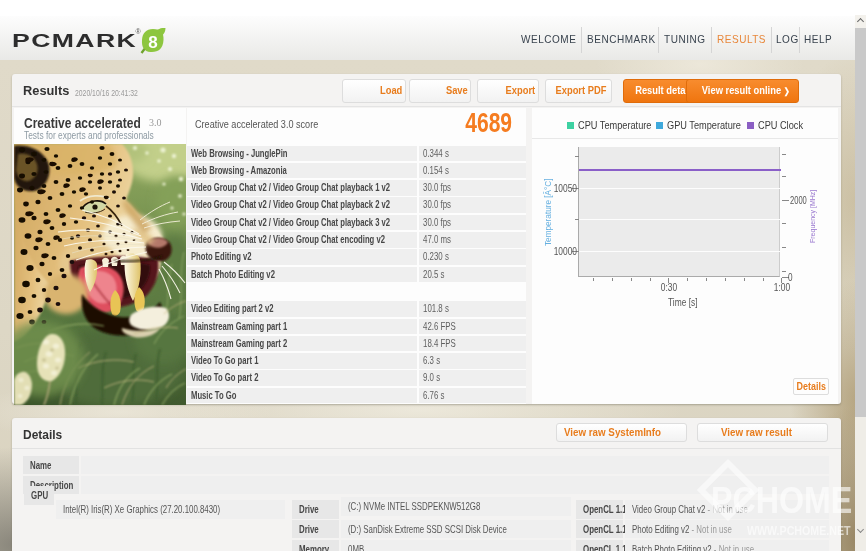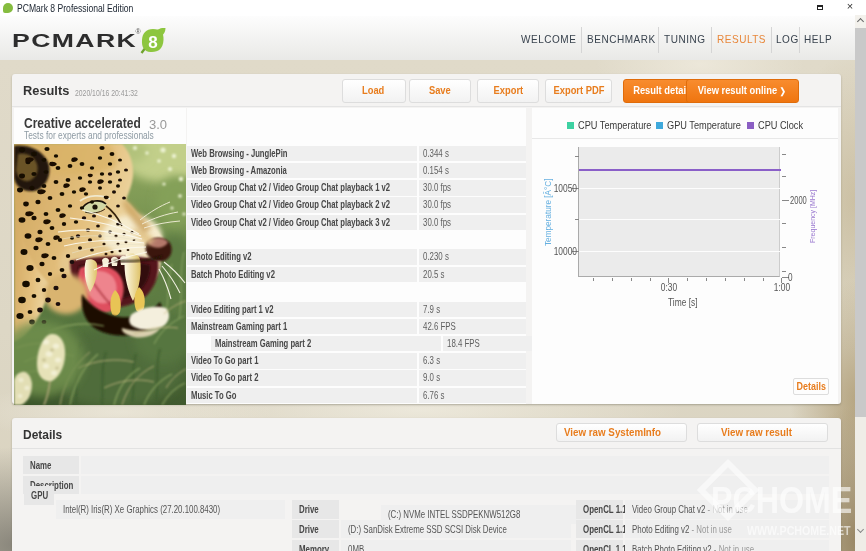--- a/index.html
+++ b/index.html
@@ -43,27 +43,27 @@
 #sbar .up { position:absolute; left:0; top:0; width:11px; height:13px; background:#f3f1ec; }
 #sbar .thumb { position:absolute; left:0; top:13px; width:11px; height:389px; background:#c9c9c9; }
 .chev { position:absolute; width:5px; height:5px; border-left:1.5px solid #777; border-top:1.5px solid #777; }
 #chev-up { left:857.5px; top:19px; transform:rotate(45deg); border-color:#666; }
 #chev-dn { left:857.5px; top:527px; transform:rotate(225deg); border-color:#888; }
 
 
 #rpanel { left:12px; top:73.5px; width:829px; height:330.5px; background:#f4f3f2; border-radius:3px; box-shadow:0 1px 2px rgba(90,85,70,0.4); }
 #rtitle { position:absolute; left:11px; top:9.5px; font-size:13.5px; font-weight:bold; color:#333; transform:scaleX(0.95); transform-origin:0 0; }
 #rdate { position:absolute; left:63px; top:13px; font-size:9.5px; color:#9a9a9a; transform:scaleX(0.72); transform-origin:0 0; white-space:nowrap; }
-.btn { position:absolute; top:5.5px; height:24px; background:linear-gradient(#fff,#f2f2f2); border:1px solid #ddd; border-radius:3px; color:#e87d1e; font-size:11px; font-weight:bold; text-align:center; line-height:21px; }
+.btn { position:absolute; top:5.5px; height:24px; background:linear-gradient(#fff,#f2f2f2); border:1px solid #ddd; border-radius:3px; color:#e87d1e; font-size:11px; font-weight:bold; text-align:right; line-height:21px; }
 .btn.orange { background:linear-gradient(#f88c2e,#ef750f); color:#fff; border:1px solid #e06c0a; }
 
 
 #tile-left { position:absolute; left:2px; top:34px; width:172px; height:296.5px; background:#fdfdfd; }
 #tl-title { position:absolute; left:10px; top:6px; font-size:15px; font-weight:bold; color:#3a3a3a; transform:scaleX(0.8); transform-origin:0 0; white-space:nowrap; }
-#tl-30 { position:absolute; left:135px; top:9px; font-size:13px; color:#999; }
+#tl-30 { position:absolute; left:135px; top:9px; font-size:10px; color:#999;font-family:Liberation Serif, serif; }
 #tl-sub { position:absolute; left:10px; top:21px; font-size:10.5px; color:#8d9aa3; transform:scaleX(0.8); transform-origin:0 0; white-space:nowrap; }
 #leo { position:absolute; left:0; top:36px; width:172px; height:261px; }
 
 #tile-score { position:absolute; left:174.5px; top:34px; width:339.5px; height:296.5px; background:#fdfdfd; }
 #score-head { position:absolute; left:0; top:0; width:339.5px; height:34px; }
 #score-label { position:absolute; left:8px; top:10.5px; font-size:11.5px; color:#555; transform:scaleX(0.79); transform-origin:0 0; white-space:nowrap; }
 #score-num { position:absolute; right:14px; top:0px; font-size:27px; font-weight:bold; color:#f57c20; transform:scaleX(0.78); transform-origin:100% 0; }
 .srow { position:absolute; left:0; width:339.5px; height:15.6px; background:#efefef; }
 .srow .lab { position:absolute; left:4px; top:1px; font-size:10.5px; font-weight:bold; color:#474747; transform:scaleX(0.73); transform-origin:0 0; white-space:nowrap; }
 .srow .val { position:absolute; left:236px; top:1px; font-size:10.5px; color:#5f5f5f; transform:scaleX(0.75); transform-origin:0 0; white-space:nowrap; }
@@ -95,26 +95,20 @@
 #wm { left:655px; top:455px; width:211px; height:96px; color:rgba(255,255,255,0.62); }
 #wm .big { position:absolute; left:56px; top:25px; font-size:37px; font-weight:bold; transform:scaleX(0.87); transform-origin:0 0; white-space:nowrap; }
 #wm .small { position:absolute; left:92px; top:68px; font-size:13px; font-weight:bold; transform:scaleX(0.82); transform-origin:0 0; white-space:nowrap; }
 #wm .diamond { position:absolute; left:51px; top:13px; width:44px; height:44px; border:6px solid rgba(255,255,255,0.55); transform:rotate(45deg); }
 </style>
 </head>
 <body>
 <div id="stage">
   <div id="bg" class="abs"></div>
 
-  <div id="titlebar" class="abs">
-    <div id="appicon"></div>
-    <div class="txt">PCMark 8 Professional Edition</div>
-    <div id="btn-restore"></div>
-    <div id="btn-close">×</div>
-  </div>
 
   <div id="header" class="abs">
     <div id="logo">
       <div id="logotxt">PCMARK</div>
       <div id="logoreg">®</div>
       <svg style="position:absolute;left:128px;top:1px" width="26" height="26" viewBox="0 0 26 26">
         <path d="M13 1 C21 1 24 5 23.5 12 C23 21 18 24.5 10.5 24 C4 23.5 1.5 19 2 12 C2.5 5 6 1 13 1 Z" fill="#8dc63f"></path>
         <path d="M16 3 C19 0.5 22.5 -0.5 25.5 0 C25.5 3.5 24 6.5 21 8.5 C20 6 18 4 16 3 Z" fill="#8dc63f"></path>
         <path d="M4.5 21 L1.5 25" stroke="#6fa32e" stroke-width="2.4"></path>
         <text x="13" y="19.5" font-size="17" font-weight="bold" fill="#fff" text-anchor="middle" font-family="Liberation Sans">8</text>
@@ -471,20 +465,24 @@
                 <ellipse cx="7" cy="236" rx="2.6" ry="2.2"></ellipse>
                 <ellipse cx="13" cy="244" rx="2.6" ry="2.2"></ellipse>
                 <ellipse cx="6" cy="252" rx="2.4" ry="2"></ellipse>
               </g>
 </g>
 </svg>
       </div>
     </div>
 
     <div id="tile-score">
+      <div id="score-head">
+        <div id="score-label">Creative accelerated 3.0 score</div>
+        <div id="score-num">4689</div>
+      </div>
       <div class="srow" style="top:38.0px;">
           <span class="lab">Web Browsing - JunglePin</span>
           <span class="div"></span>
           <span class="val">0.344 s</span>
         </div>
       <div class="srow" style="top:55.3px;">
           <span class="lab">Web Browsing - Amazonia</span>
           <span class="div"></span>
           <span class="val">0.154 s</span>
         </div>
@@ -496,41 +494,51 @@
       <div class="srow" style="top:89.9px;">
           <span class="lab">Video Group Chat v2 / Video Group Chat playback 2 v2</span>
           <span class="div"></span>
           <span class="val">30.0 fps</span>
         </div>
       <div class="srow" style="top:107.2px;">
           <span class="lab">Video Group Chat v2 / Video Group Chat playback 3 v2</span>
           <span class="div"></span>
           <span class="val">30.0 fps</span>
         </div>
+      <div class="srow" style="top:124.5px;">
+          <span class="lab">Video Group Chat v2 / Video Group Chat encoding v2</span>
+          <span class="div"></span>
+          <span class="val">47.0 ms</span>
+        </div>
       <div class="srow" style="top:141.8px;">
           <span class="lab">Photo Editing v2</span>
           <span class="div"></span>
           <span class="val">0.230 s</span>
         </div>
       <div class="srow" style="top:159.1px;">
           <span class="lab">Batch Photo Editing v2</span>
           <span class="div"></span>
           <span class="val">20.5 s</span>
         </div>
       <div class="srow" style="top:194px;">
           <span class="lab">Video Editing part 1 v2</span>
           <span class="div"></span>
           <span class="val">7.9 s</span>
         </div>
+      <div class="srow" style="top:193.7px;">
+          <span class="lab">Video Editing part 2 v2</span>
+          <span class="div"></span>
+          <span class="val">101.8 s</span>
+        </div>
       <div class="srow" style="top:211.0px;text-decoration:underline;">
           <span class="lab">Mainstream Gaming part 1</span>
           <span class="div"></span>
           <span class="val">42.6 FPS</span>
         </div>
-      <div class="srow" style="top:228.3px;margin-left:24px;">
+      <div class="srow" style="top:228.3px;">
           <span class="lab">Mainstream Gaming part 2</span>
           <span class="div"></span>
           <span class="val">18.4 FPS</span>
         </div>
       <div class="srow" style="top:245.6px;">
           <span class="lab">Video To Go part 1</span>
           <span class="div"></span>
           <span class="val">6.3 s</span>
         </div>
       <div class="srow" style="top:262.9px;">
@@ -605,21 +613,21 @@
 
     <div class="dlab" style="left:11px;top:37.7px;width:55.5px;height:18.5px;"><span class="cx">Name</span></div>
     <div class="dval" style="left:69px;top:37.7px;width:748px;height:18.5px;"></div>
     <div class="dlab" style="left:11px;top:57.9px;width:55.5px;height:18px;"><span class="cx">Description</span></div>
     <div class="dval" style="left:69px;top:57.9px;width:748px;height:18px;"></div>
 
     <div class="dlab" style="left:12px;top:68px;width:30px;height:18.5px;"><span class="cx">GPU</span></div>
     <div class="dval" style="left:44px;top:82.2px;width:229px;height:18.5px;"><span class="cx">Intel(R) Iris(R) Xe Graphics (27.20.100.8430)</span></div>
 
     <div class="dlab" style="left:279.5px;top:82.2px;width:47px;height:18.5px;"><span class="cx">Drive</span></div>
-    <div class="dval" style="left:328.5px;top:87px;width:230.5px;height:18.5px;margin-left:40px;"><span class="cx">(C:) NVMe INTEL SSDPEKNW512G8</span></div>
+    <div class="dval" style="left:328.5px;top:79px;width:230.5px;height:18.5px;"><span class="cx">(C:) NVMe INTEL SSDPEKNW512G8</span></div>
     <div class="dlab" style="left:279.5px;top:101.7px;width:47px;height:18.5px;"><span class="cx">Drive</span></div>
     <div class="dval" style="left:328.5px;top:101.7px;width:230.5px;height:18.5px;"><span class="cx">(D:) SanDisk Extreme SSD SCSI Disk Device</span></div>
     <div class="dlab" style="left:279.5px;top:122.1px;width:47px;height:18.5px;"><span class="cx">Memory</span></div>
     <div class="dval" style="left:328.5px;top:122.1px;width:230.5px;height:18.5px;"><span class="cx">0MB</span></div>
 
     <div class="dlab" style="left:563.5px;top:82.2px;width:47px;height:18.5px;"><span class="cx">OpenCL 1.1</span></div>
     <div class="dval" style="left:612.5px;top:82.2px;width:204.5px;height:18.5px;"><span class="cx">Video Group Chat v2 <span class="mut">- Not in use</span></span></div>
     <div class="dlab" style="left:563.5px;top:101.7px;width:47px;height:18.5px;"><span class="cx">OpenCL 1.1</span></div>
     <div class="dval" style="left:612.5px;top:101.7px;width:204.5px;height:18.5px;"><span class="cx">Photo Editing v2 <span class="mut">- Not in use</span></span></div>
     <div class="dlab" style="left:563.5px;top:122.1px;width:47px;height:18.5px;"><span class="cx">OpenCL 1.1</span></div>

